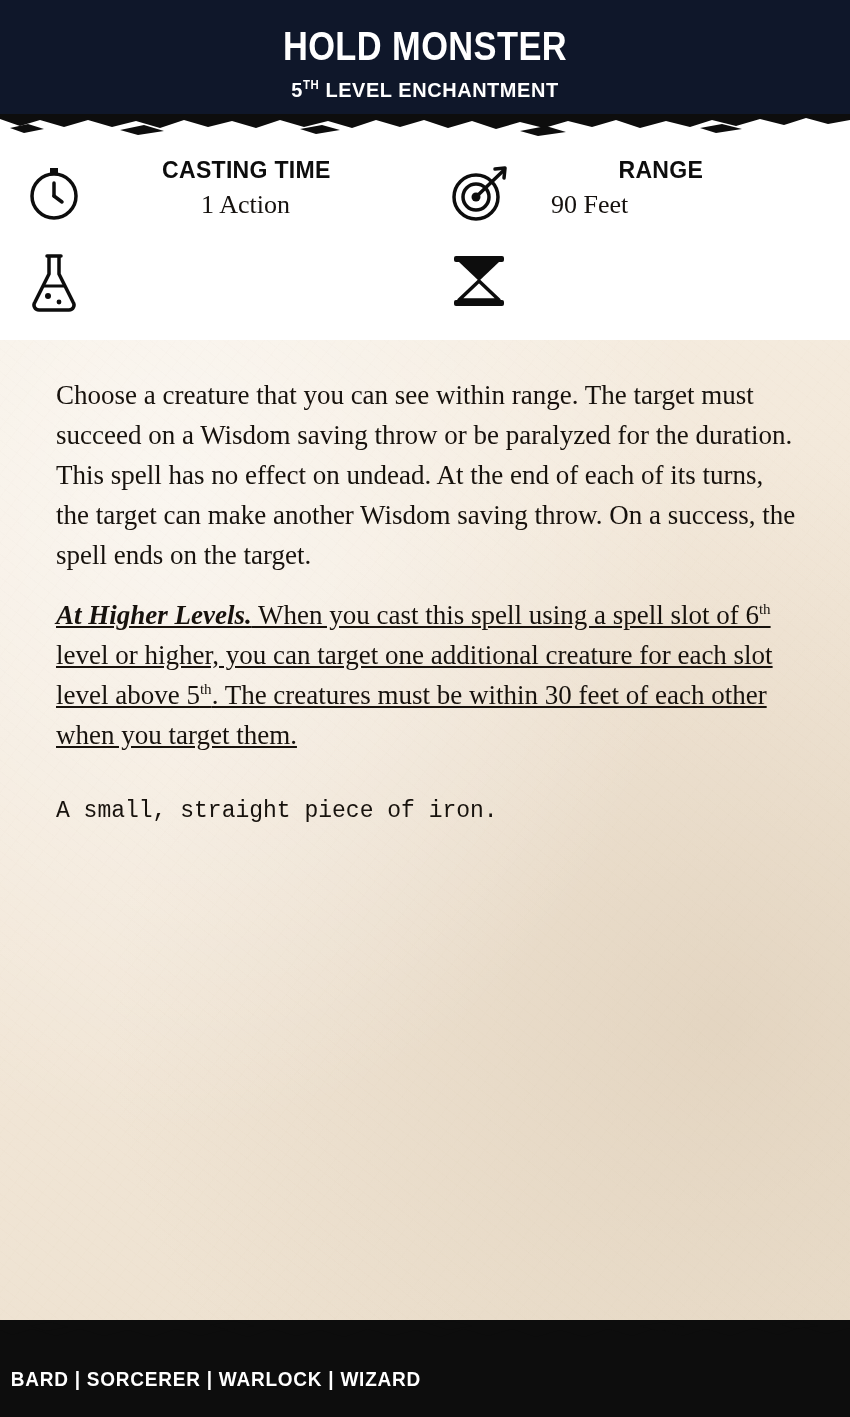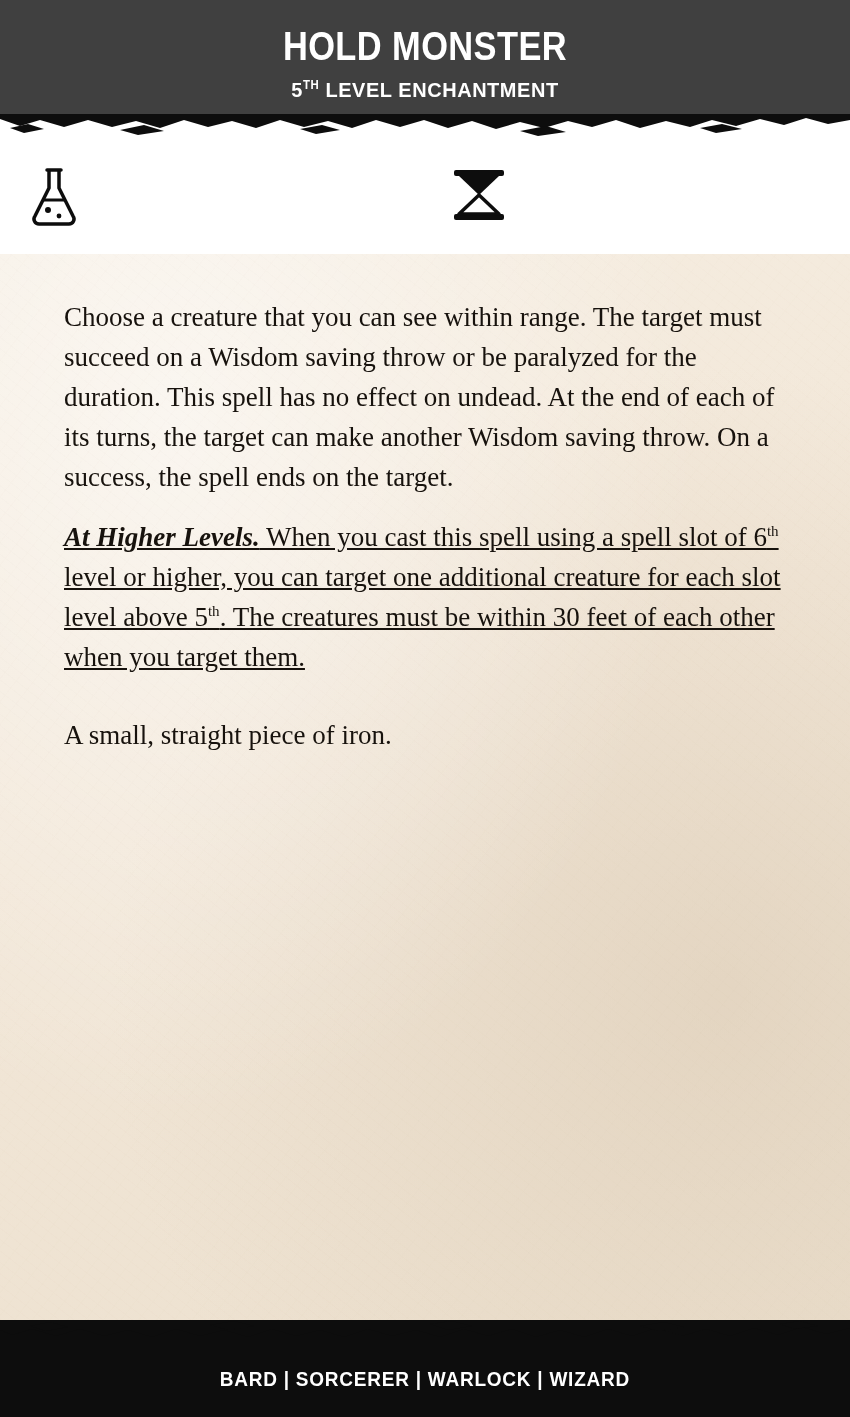--- a/index.html
+++ b/index.html
@@ -14,21 +14,21 @@
   .card {
     position: relative;
     width: 850px;
     height: 1417px;
     overflow: hidden;
     background: #0d0d0d;
   }
 
   
   .header {
-    background: #404040;
+    background: #0f172a;
     padding: 26px 20px 14px 20px;
     text-align: center;
   }
   .spell-title {
     color: #ffffff;
     font-family: "Liberation Sans", sans-serif;
     font-weight: bold;
     font-size: 40px;
     letter-spacing: 0.5px;
     line-height: 1;
@@ -105,21 +105,21 @@
   .stat-cell.right.dur .stat-value { text-align: center; padding-left: 0; padding-right: 50px; }
 
   
   .body-area {
     position: relative;
     background:
       radial-gradient(ellipse at 20% 15%, rgba(255,255,255,0.55) 0%, rgba(255,255,255,0) 55%),
       radial-gradient(ellipse at 85% 70%, rgba(214,196,172,0.45) 0%, rgba(255,255,255,0) 60%),
       linear-gradient(160deg, #f6eee2 0%, #f2e7d8 45%, #ece0ce 100%);
     flex: 1;
-    padding: 16px;
+    padding: 8px;
   }
   .grain {
     position: absolute; inset: 0;
     opacity: 0.35;
     pointer-events: none;
     background-image:
       repeating-linear-gradient(38deg, rgba(160,140,110,0.05) 0px, rgba(160,140,110,0.05) 1px, transparent 1px, transparent 9px),
       repeating-linear-gradient(-52deg, rgba(150,130,100,0.04) 0px, rgba(150,130,100,0.04) 1px, transparent 1px, transparent 14px);
   }
   .desc {
@@ -152,34 +152,34 @@
     font-weight: bold;
     font-size: 21px;
     letter-spacing: 0.4px;
     color: #0d0d0d;
     transform: scaleX(0.95);
     display: inline-block;
   }
   .mat-text {
     position: relative;
     padding: 26px 44px 0 48px;
-    font-family: Liberation Serif, serif;
-    font-size: 27px;
+    font-family: Liberation Mono, monospace;
+    font-size: 23px;
     color: #17120d;
   }
 
   
   .torn-bottom {
     position: relative;
     height: 26px;
     background: transparent;
   }
   .footer {
     background: #0d0d0d;
-    text-align: center;
+    text-align: left;
     padding: 22px 0 26px 0;
   }
   .classes {
     color: #ffffff;
     font-weight: bold;
     font-size: 20px;
     letter-spacing: 0.8px;
     transform: scaleX(0.95);
     display: inline-block;
   }
@@ -205,21 +205,50 @@
     <div class="torn-top">
       <svg viewBox="0 0 850 24" preserveAspectRatio="none" aria-hidden="true">
         <path fill="#0d0d0d" d="M0,0 L850,0 L850,6 L828,10 L806,4 L784,11 L760,5 L736,12 L712,6 L690,13 L666,7 L640,14 L616,6 L592,13 L568,7 L544,14 L520,8 L496,15 L472,7 L448,14 L424,6 L400,13 L376,6 L352,14 L328,7 L304,13 L280,6 L256,14 L232,7 L208,13 L184,6 L160,14 L136,7 L112,13 L88,6 L64,13 L40,6 L20,12 L0,5 Z"></path>
         <path fill="#0d0d0d" d="M10,14 l18,-4 l16,5 l-20,4 Z M120,16 l24,-5 l20,6 l-26,4 Z M300,15 l22,-4 l18,5 l-24,4 Z M520,17 l26,-5 l20,6 l-28,4 Z M700,14 l22,-4 l20,5 l-26,4 Z"></path>
       </svg>
     </div>
 
     <div class="stats">
 
       <div class="stat-row">
-
+        <div class="stat-cell left">
+          <div class="stat-icon">
+            <svg width="56" height="56" viewBox="0 0 56 56">
+              <circle cx="28" cy="30" r="22" fill="none" stroke="#0d0d0d" stroke-width="3.5"></circle>
+              <rect x="24" y="2" width="8" height="6" fill="#0d0d0d"></rect>
+              <line x1="28" y1="30" x2="28" y2="17" stroke="#0d0d0d" stroke-width="3.5" stroke-linecap="round"></line>
+              <line x1="28" y1="30" x2="36" y2="36" stroke="#0d0d0d" stroke-width="3.5" stroke-linecap="round"></line>
+            </svg>
+          </div>
+          <div class="stat-text">
+            <div class="stat-label">CASTING TIME</div>
+            <div class="stat-value">1 Action</div>
+          </div>
+        </div>
+
+        <div class="stat-cell right">
+          <div class="stat-icon">
+            <svg width="60" height="58" viewBox="0 0 60 58">
+              <circle cx="27" cy="31" r="22" fill="none" stroke="#0d0d0d" stroke-width="3.5"></circle>
+              <circle cx="27" cy="31" r="13" fill="none" stroke="#0d0d0d" stroke-width="3.5"></circle>
+              <circle cx="27" cy="31" r="4.5" fill="#0d0d0d"></circle>
+              <line x1="27" y1="31" x2="54" y2="5" stroke="#0d0d0d" stroke-width="3.5" stroke-linecap="round"></line>
+              <path d="M46,3 L56,2 L55,12" fill="none" stroke="#0d0d0d" stroke-width="3.5" stroke-linejoin="round" stroke-linecap="round"></path>
+            </svg>
+          </div>
+          <div class="stat-text">
+            <div class="stat-label">RANGE</div>
+            <div class="stat-value">90 Feet</div>
+          </div>
+        </div>
       </div>
 
       <div class="stat-row">
         <div class="stat-cell left">
           <div class="stat-icon">
             <svg width="56" height="62" viewBox="0 0 56 62">
               <path d="M21,4 L35,4 M23,4 L23,22 L9,50 A5,5 0 0 0 13,58 L43,58 A5,5 0 0 0 47,50 L33,22 L33,4" fill="none" stroke="#0d0d0d" stroke-width="3.5" stroke-linejoin="round" stroke-linecap="round"></path>
               <circle cx="22" cy="44" r="3" fill="#0d0d0d"></circle>
               <circle cx="33" cy="50" r="2.4" fill="#0d0d0d"></circle>
               <line x1="16" y1="34" x2="40" y2="34" stroke="#0d0d0d" stroke-width="3"></line>

